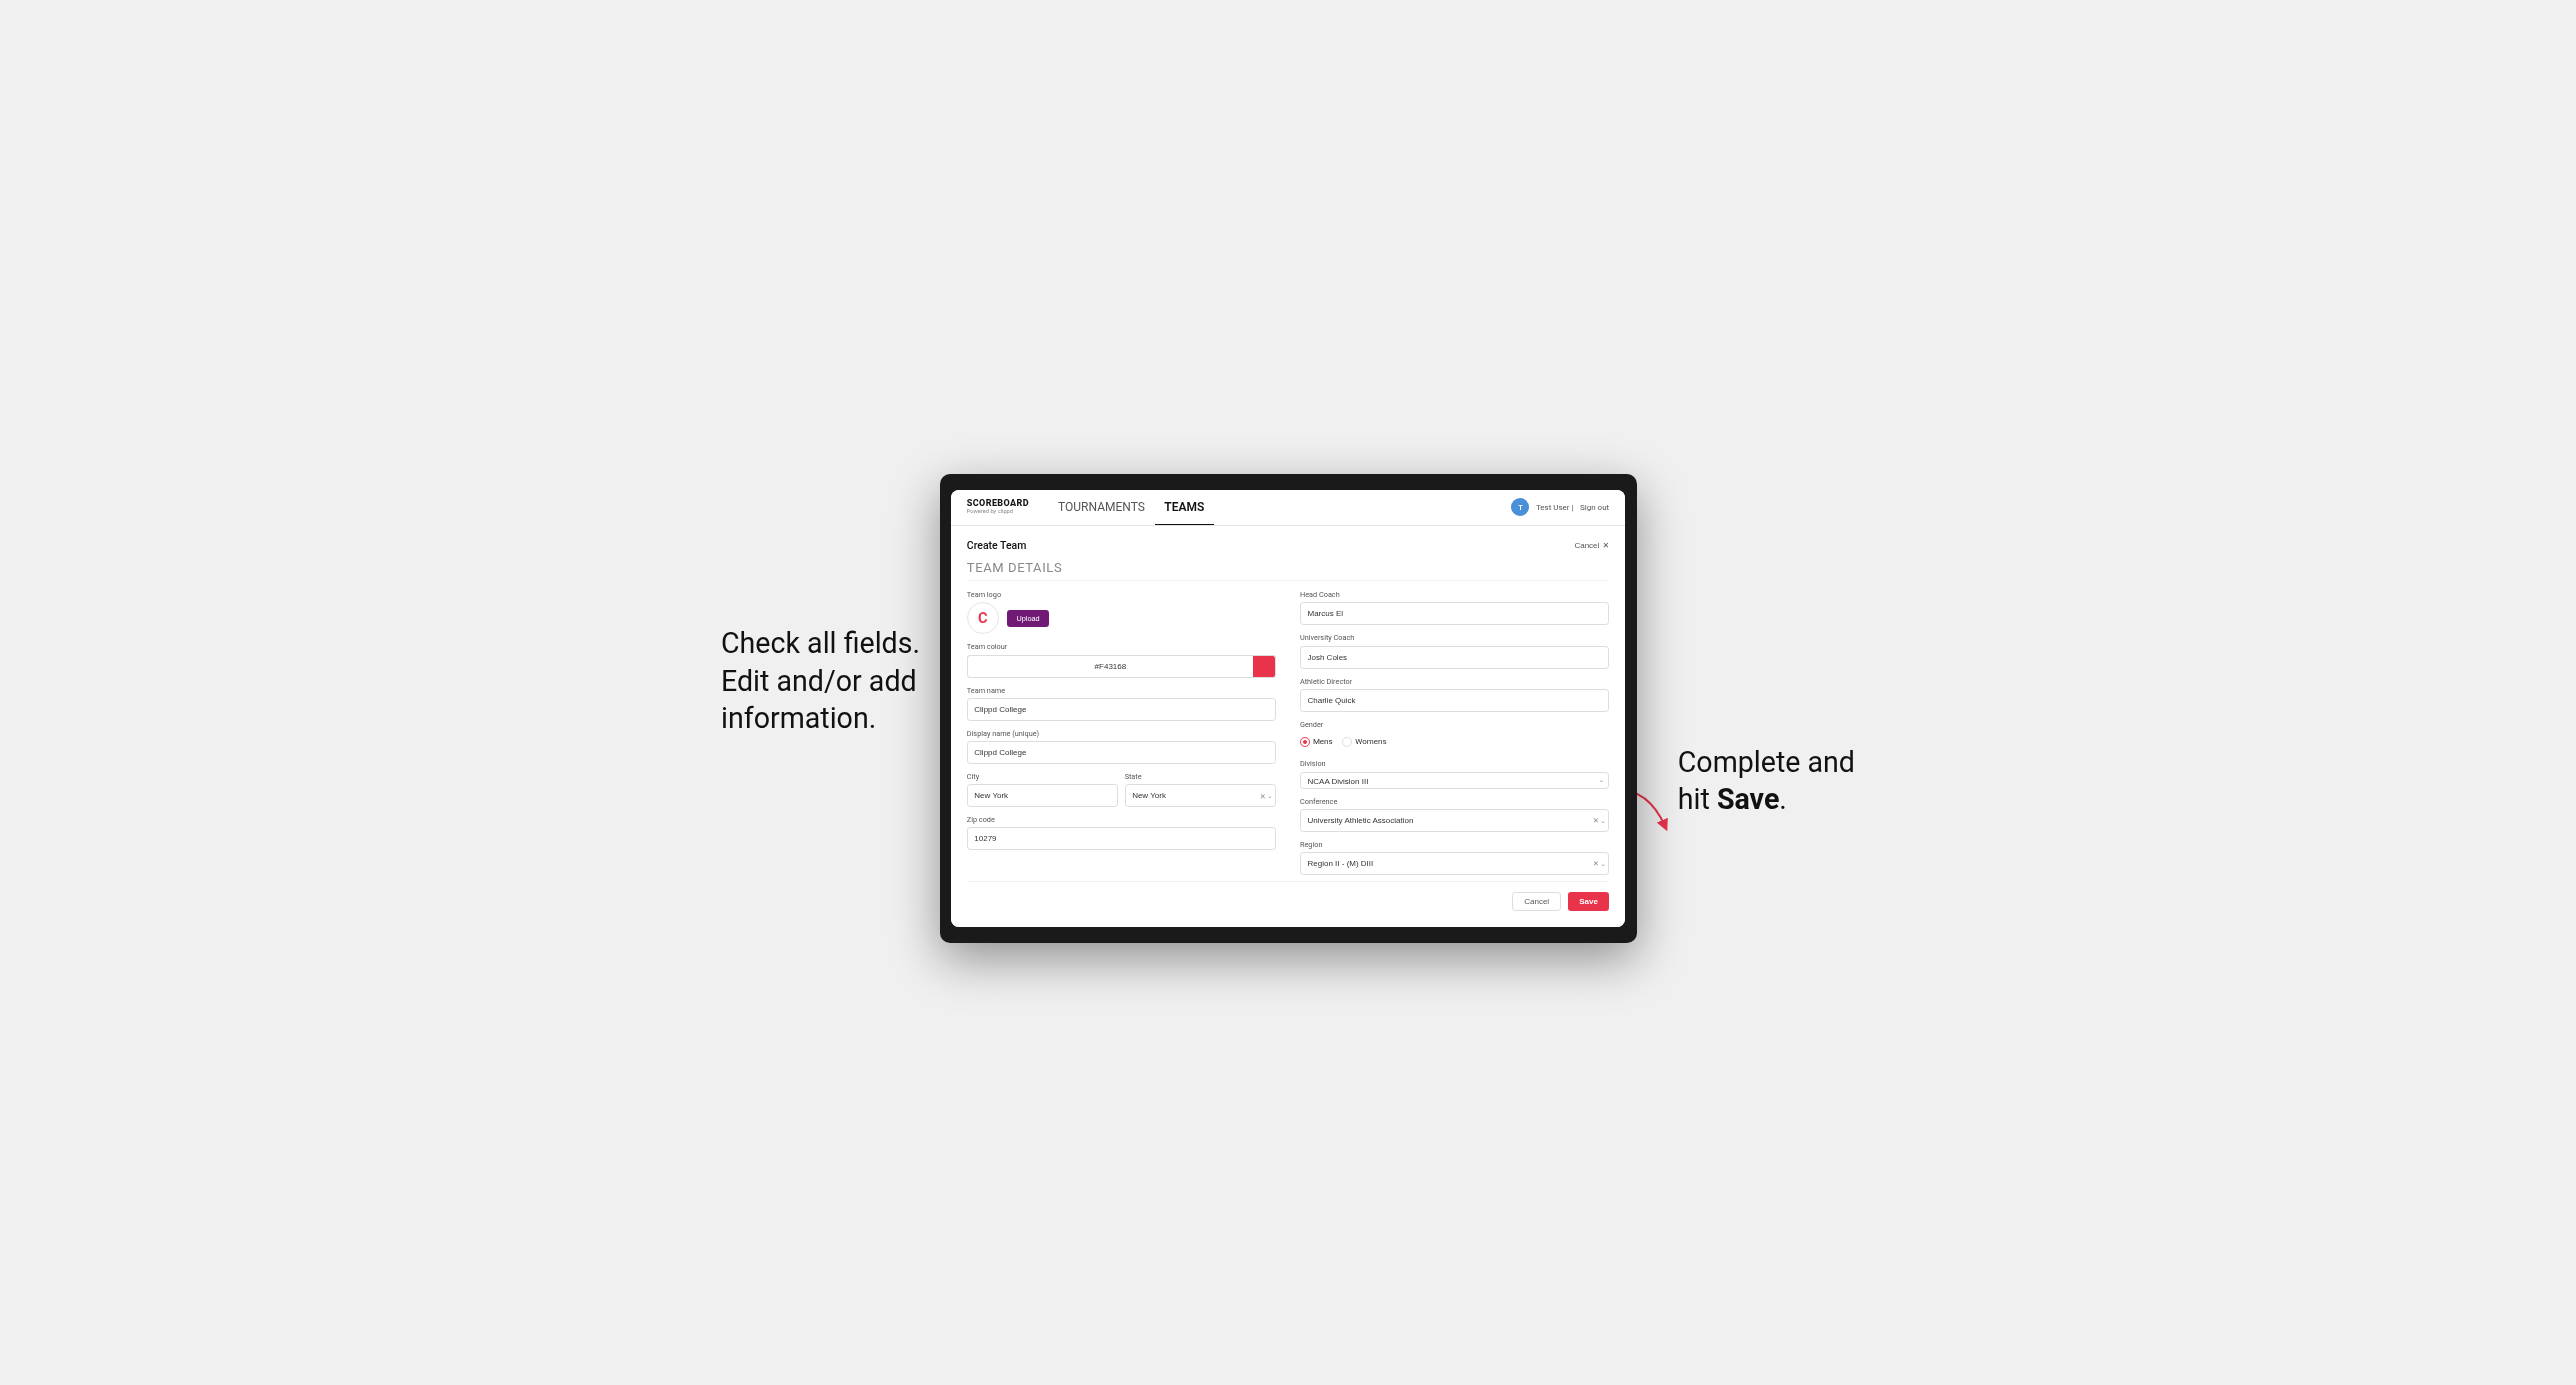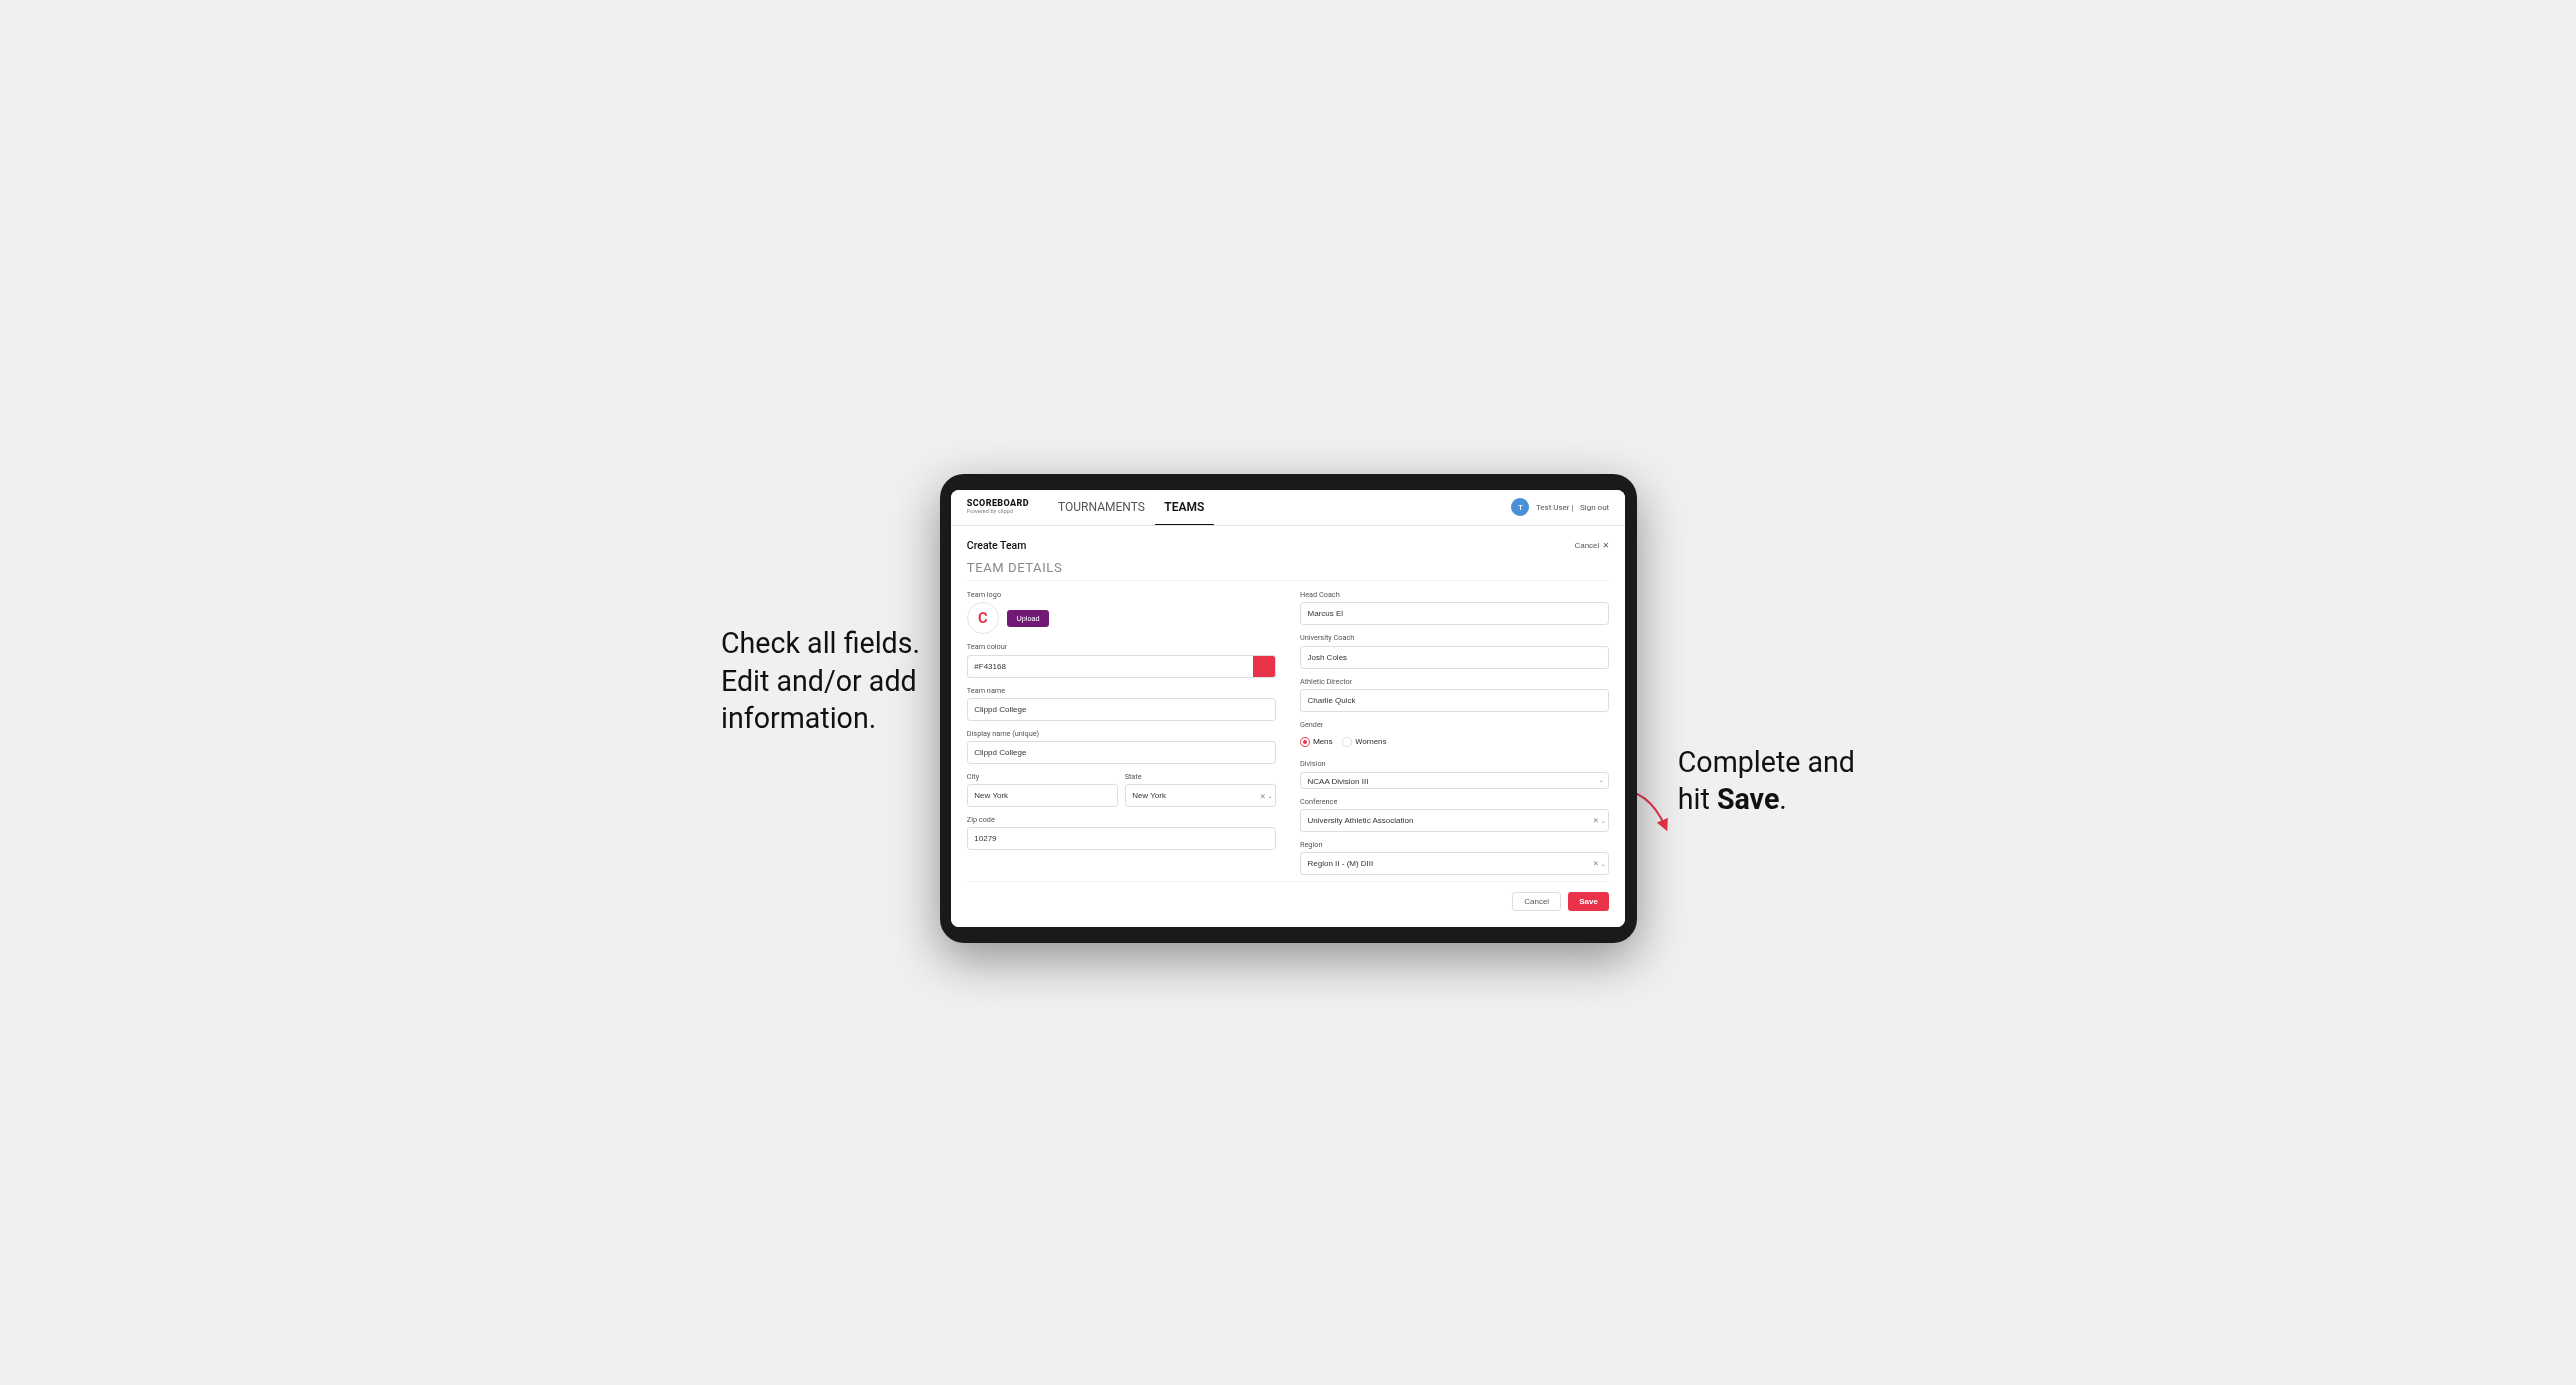--- a/index.html
+++ b/index.html
@@ -46,21 +46,21 @@
     }
 
     .annotation-right strong {
       font-weight: 700;
     }
 
     
     .tablet-frame {
       width: 697px;
       background: #1a1a1a;
-      border-radius: 24px;
+      border-radius: 10px;
       padding: 16px 11.3px;
       box-shadow: 0 16px 49px rgba(0,0,0,0.4);
       position: relative;
       margin-top: 32px;
     }
 
     .tablet-screen {
       background: #fff;
       border-radius: 8px;
       overflow: hidden;
@@ -269,20 +269,21 @@
     .color-input-text {
       border: 0.8px solid #ddd;
       border-right: none;
       border-radius: 3.2px 0 0 3.2px;
       padding: 4px 6.5px;
       font-size: 8px;
       color: #333;
       outline: none;
       height: 23px;
       flex: 1;
+      text-align: center;
     }
 
     .color-swatch {
       width: 23px;
       height: 23px;
       background: #e8334a;
       border: 0.8px solid #ddd;
       border-left: none;
       border-radius: 0 3.2px 3.2px 0;
       cursor: pointer;

